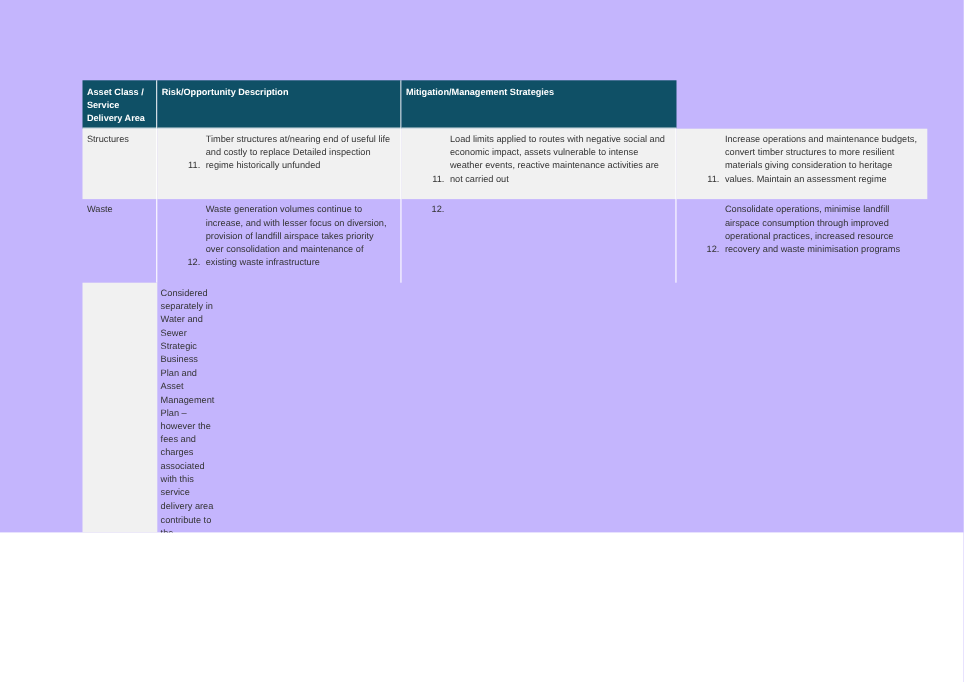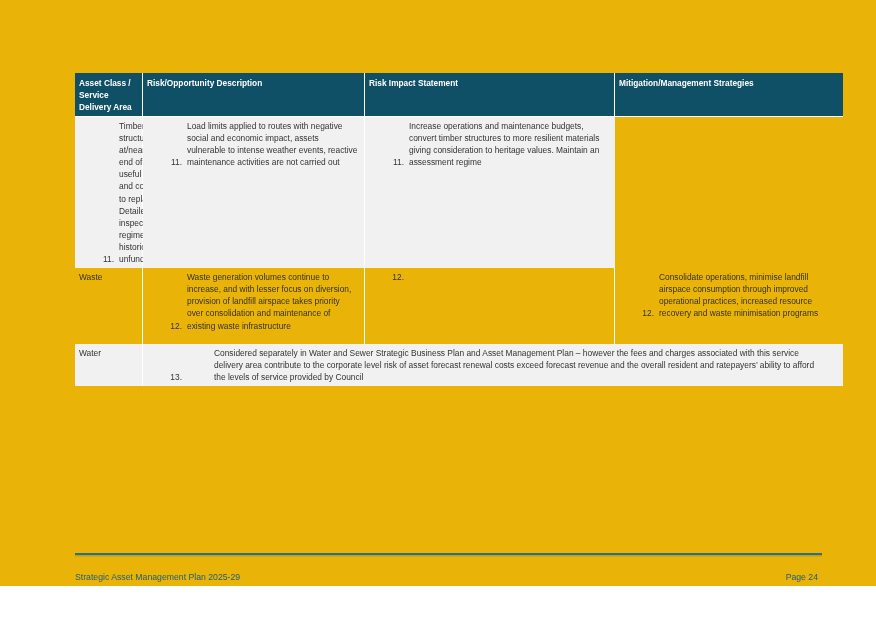--- a/index.html
+++ b/index.html
@@ -1,18 +1,18 @@
 <!DOCTYPE html>
 <html style="--header-bg: #0F5066; --row-alt-bg: #F1F1F1; --accent-line: #2E6E80; --accent-text: #1D5E78; --body-text: #333333;"><head>
 <meta charset="utf-8">
 <style>
   html,body { margin:0; padding:0; }
   body { background:#ffffff; font-family:"Liberation Sans", sans-serif; }
   .page {
-    position:relative; width:876px; height:586px; background:#eab308;
+    position:relative; width:876px; height:484px; background:#c4b5fd;
     overflow:hidden; color:#333;
   }
 
   
   .doc-table { position:absolute; left:75px; top:73px; width:768px; }
   .t-row { display:grid; grid-template-columns:68px 222px 250px 228px; }
   .t-row.merged { grid-template-columns:68px 700px; }
   .cell {
     box-sizing:border-box; padding:3px 4px 3px 4px;
     font-size:8.4px; line-height:12.1px; color:#333;
@@ -49,25 +49,25 @@
 </head>
 <body>
 
 <div class="page">
 
   <div class="doc-table">
 
     <div class="t-row head-row">
       <div class="cell">Asset Class / Service Delivery Area</div>
       <div class="cell">Risk/Opportunity Description</div>
-      <div class="cell">Risk Impact Statement</div>
       <div class="cell">Mitigation/Management Strategies</div>
     </div>
 
     <div class="t-row row-1 alt">
+      <div class="cell">Structures</div>
       <div class="cell">
         <div class="item">
           <span class="num">11.</span>
           <span class="itext">Timber structures at/nearing end of useful life and costly to replace Detailed inspection regime historically unfunded</span>
         </div>
       </div>
       <div class="cell">
         <div class="item">
           <span class="num">11.</span>
           <span class="itext">Load limits applied to routes with negative social and economic impact, assets vulnerable to intense weather events, reactive maintenance activities are not carried out</span>
@@ -96,21 +96,20 @@
       </div>
       <div class="cell">
         <div class="item">
           <span class="num">12.</span>
           <span class="itext">Consolidate operations, minimise landfill airspace consumption through improved operational practices, increased resource recovery and waste minimisation programs</span>
         </div>
       </div>
     </div>
 
     <div class="t-row row-3 merged alt">
-      <div class="cell">Water</div>
       <div class="cell">
         <div class="item">
           <span class="num">13.</span>
           <span class="itext">Considered separately in Water and Sewer Strategic Business Plan and Asset Management Plan – however the fees and charges associated with this service delivery area contribute to the corporate level risk of asset forecast renewal costs exceed forecast revenue and the overall resident and ratepayers’ ability to afford the levels of service provided by Council</span>
         </div>
       </div>
     </div>
 
   </div>
 

